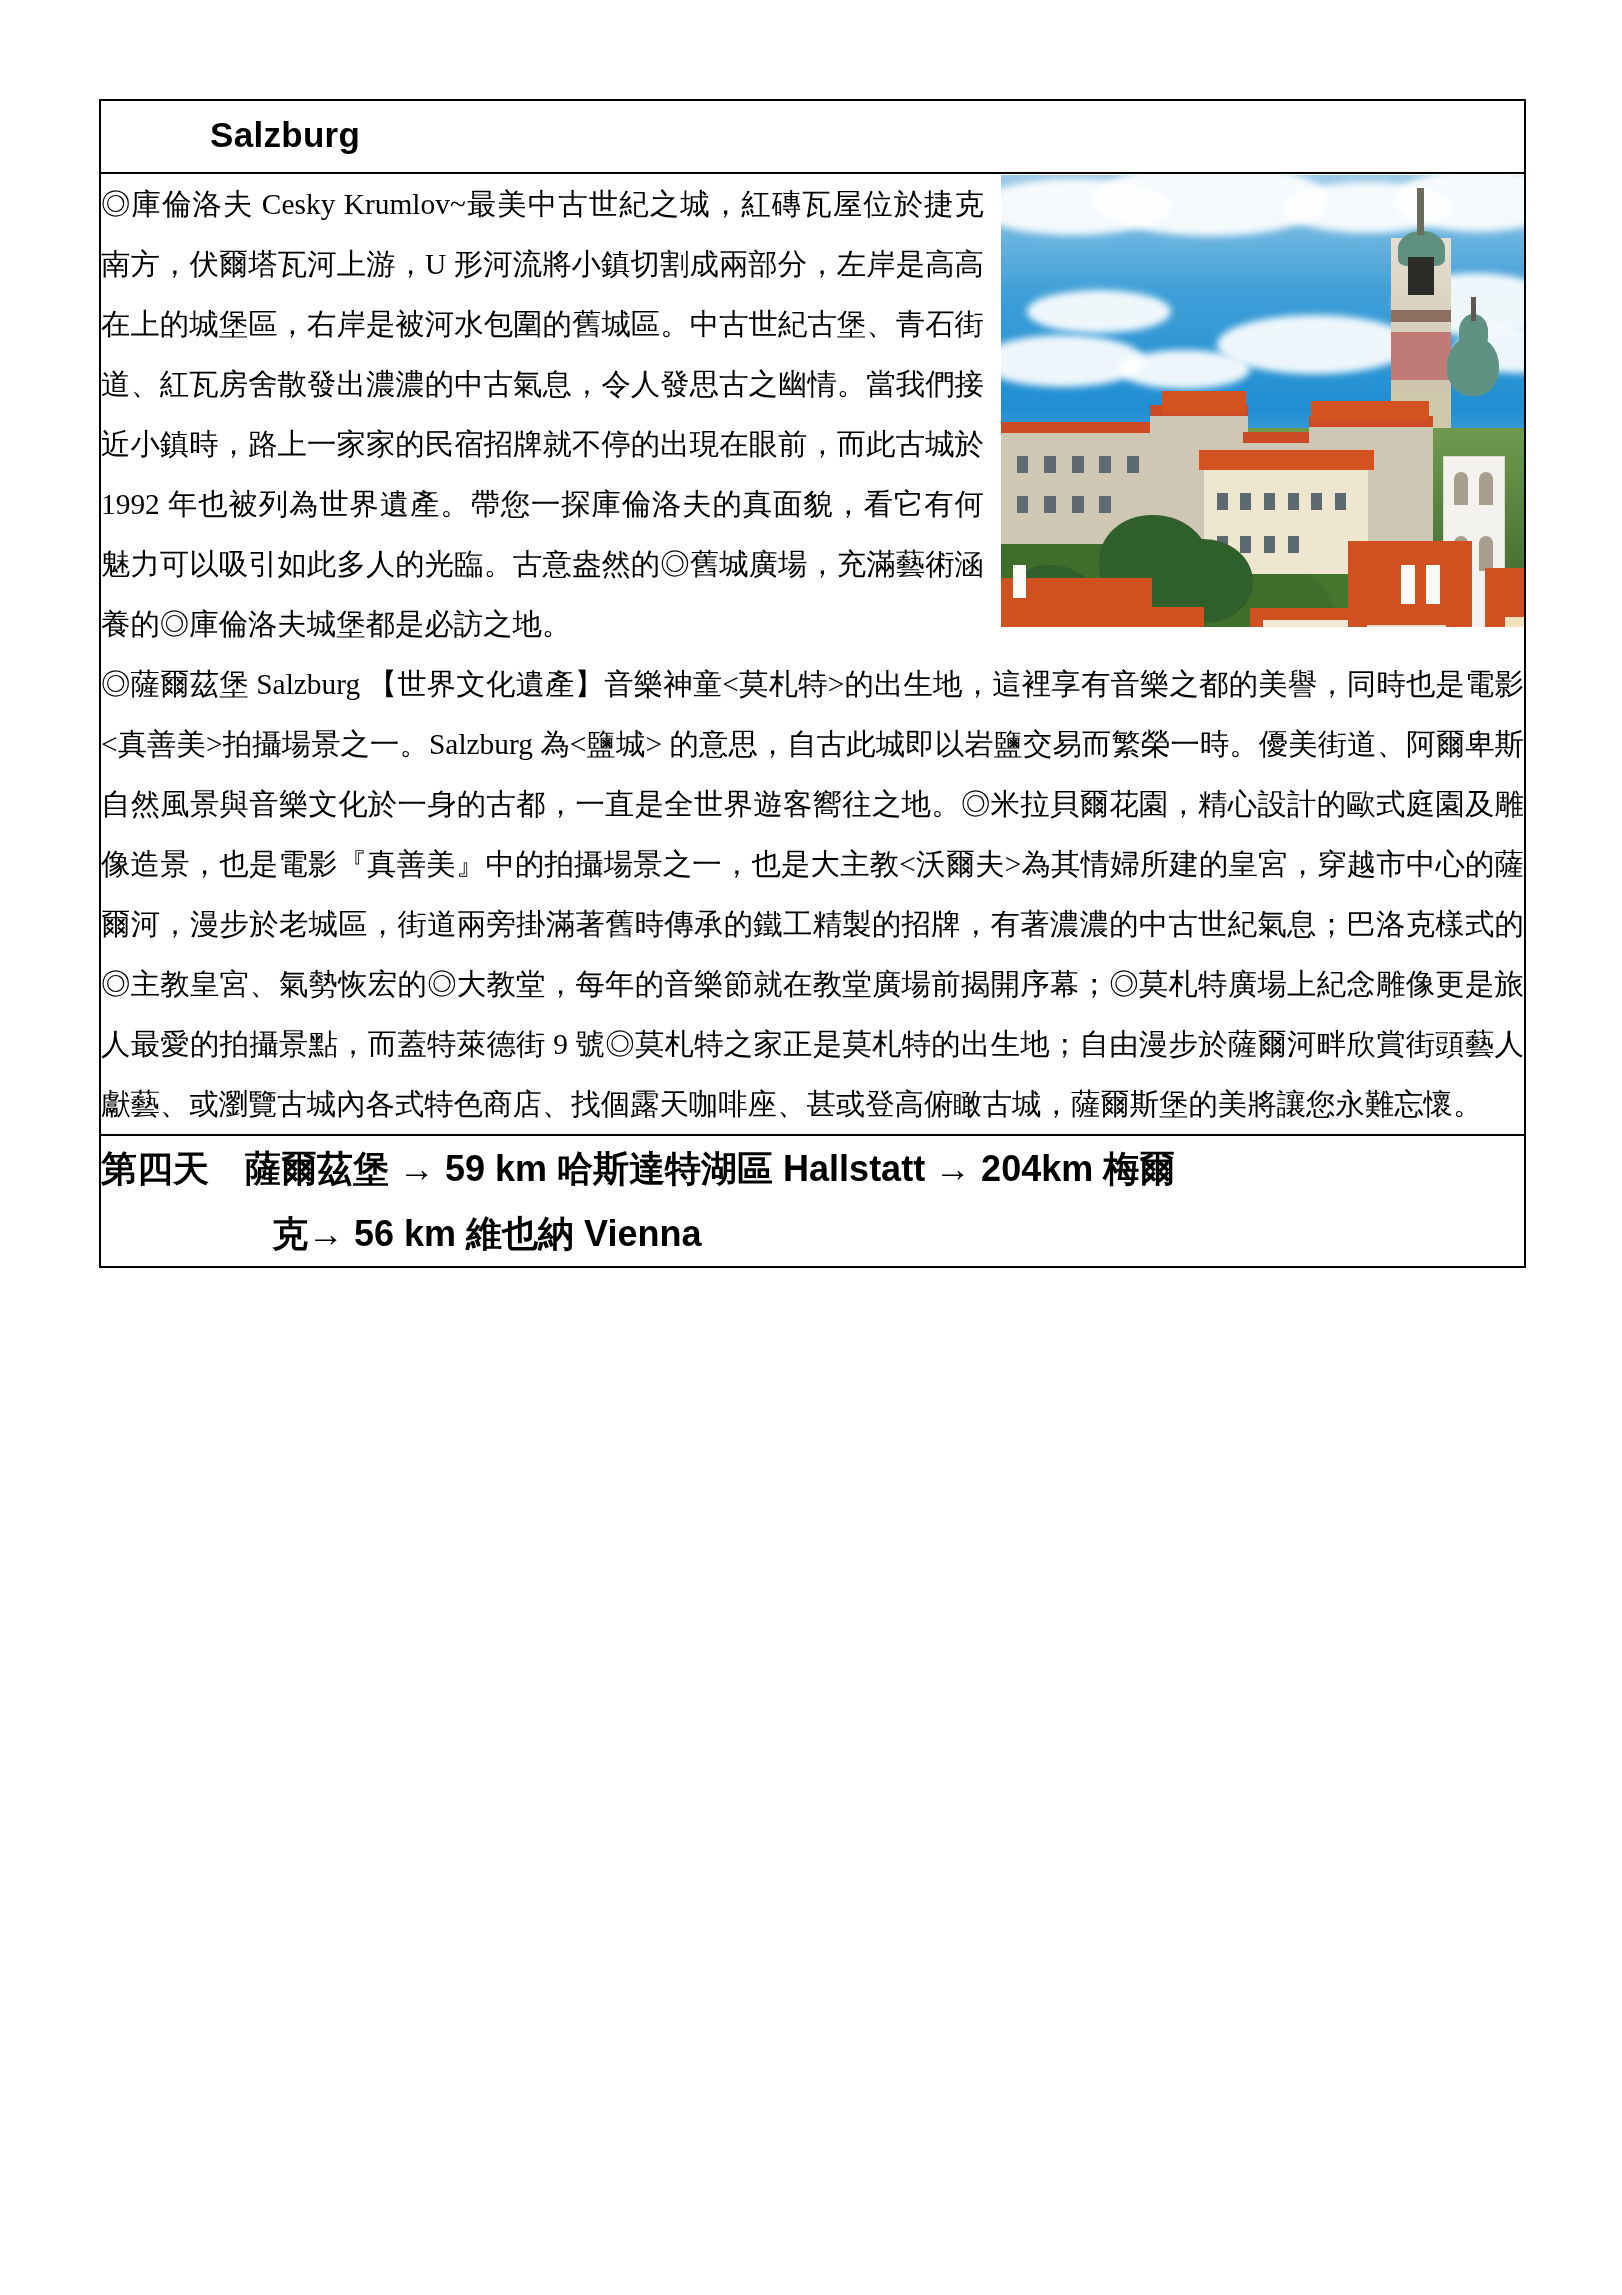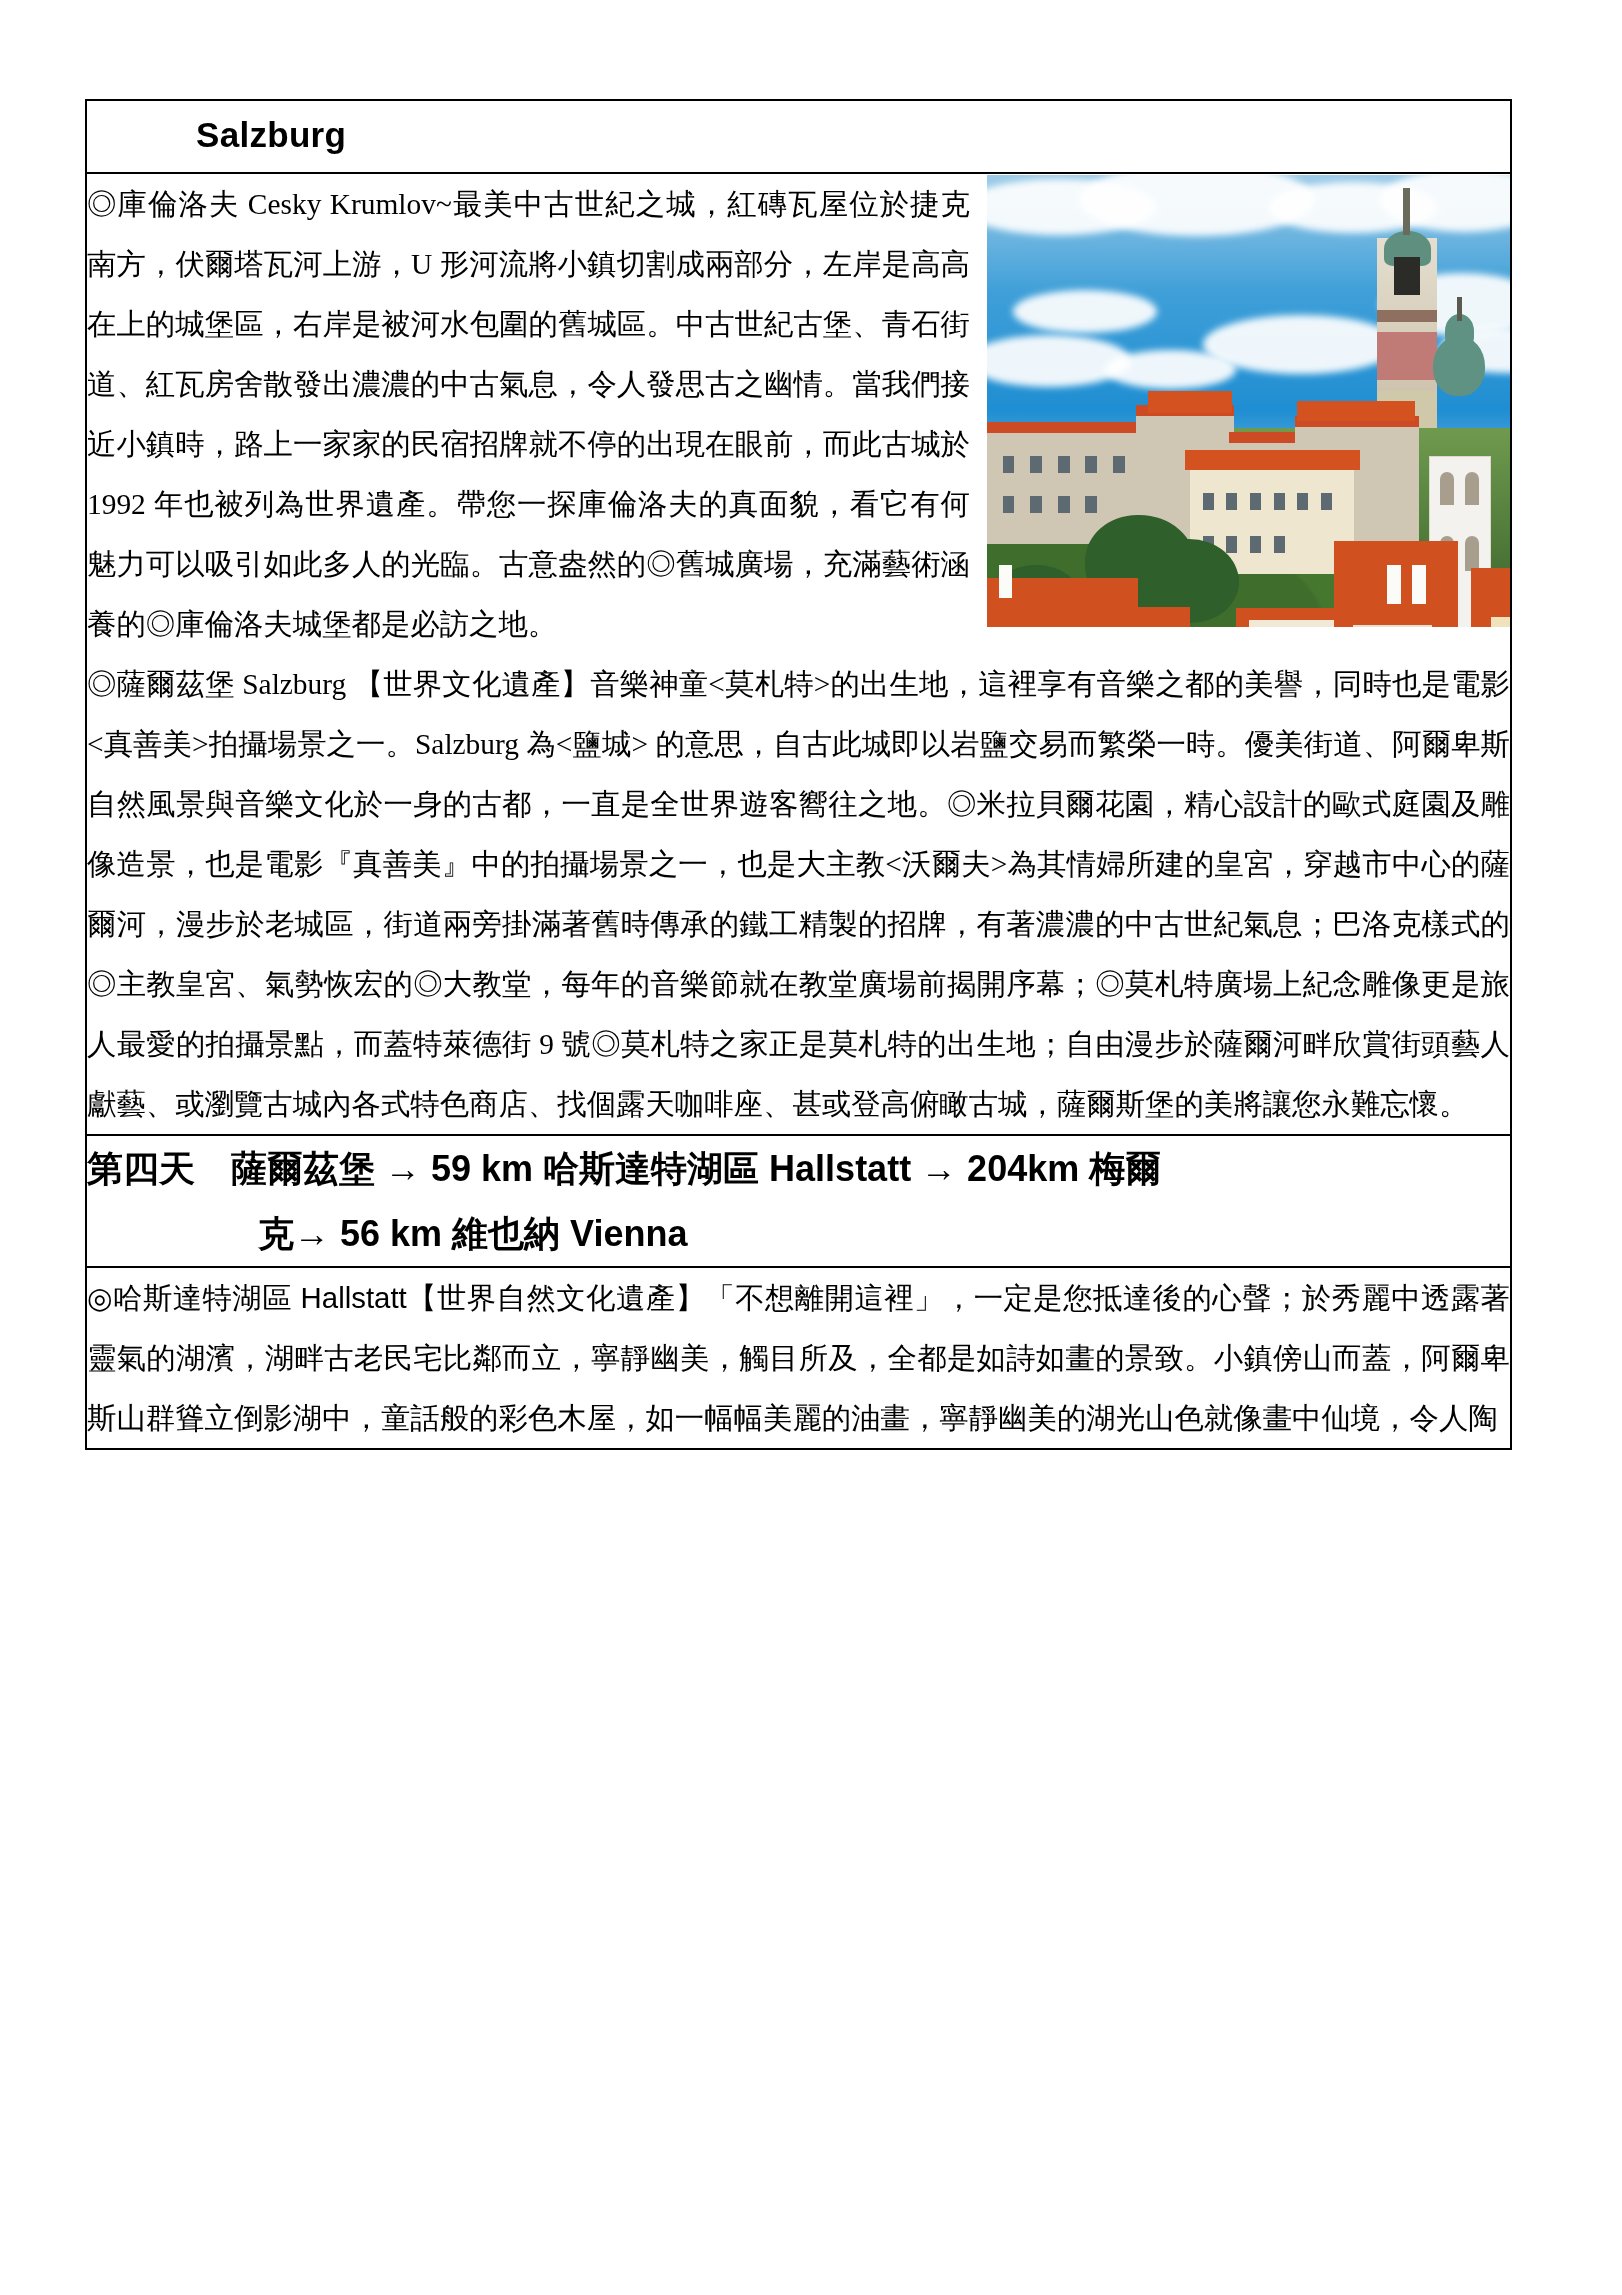--- a/index.html
+++ b/index.html
@@ -20,21 +20,21 @@
     position: absolute;
     left: 0; top: 0;
     width: 1622px;
     height: 2295px;
     background: #ffffff;
   }
 
   
   .itinerary-table {
     position: absolute;
-    left: 85px;
+    left: 99px;
     top: 99px;
     width: 1425px;          
     border-collapse: collapse;
     table-layout: fixed;
   }
   .itinerary-table td {
     border: 2px solid #000000;
     padding: 0;
     vertical-align: top;
   }
@@ -289,23 +289,18 @@
 
       <tr>
         <td class="day-cell">
           <div class="day-head">
             <span>第四天　薩爾茲堡 →  59 km 哈斯達特湖區 Hallstatt →  204km 梅爾</span>
             <span class="cont">克→  56 km 維也納 Vienna</span>
           </div>
         </td>
       </tr>
 
-      <tr>
-        <td class="hall-cell">
-          <div class="hall-body">◎哈斯達特湖區 Hallstatt【世界自然文化遺產】「不想離開這裡」，一定是您抵達後的心聲；於秀麗中透露著靈氣的湖濱，湖畔古老民宅比鄰而立，寧靜幽美，觸目所及，全都是如詩如畫的景致。小鎮傍山而蓋，阿爾卑斯山群聳立倒影湖中，童話般的彩色木屋，如一幅幅美麗的油畫，寧靜幽美的湖光山色就像畫中仙境，令人陶</div>
-        </td>
-      </tr>
 
     </tbody>
   </table>
 
 </div>
 
 
 </body></html>

